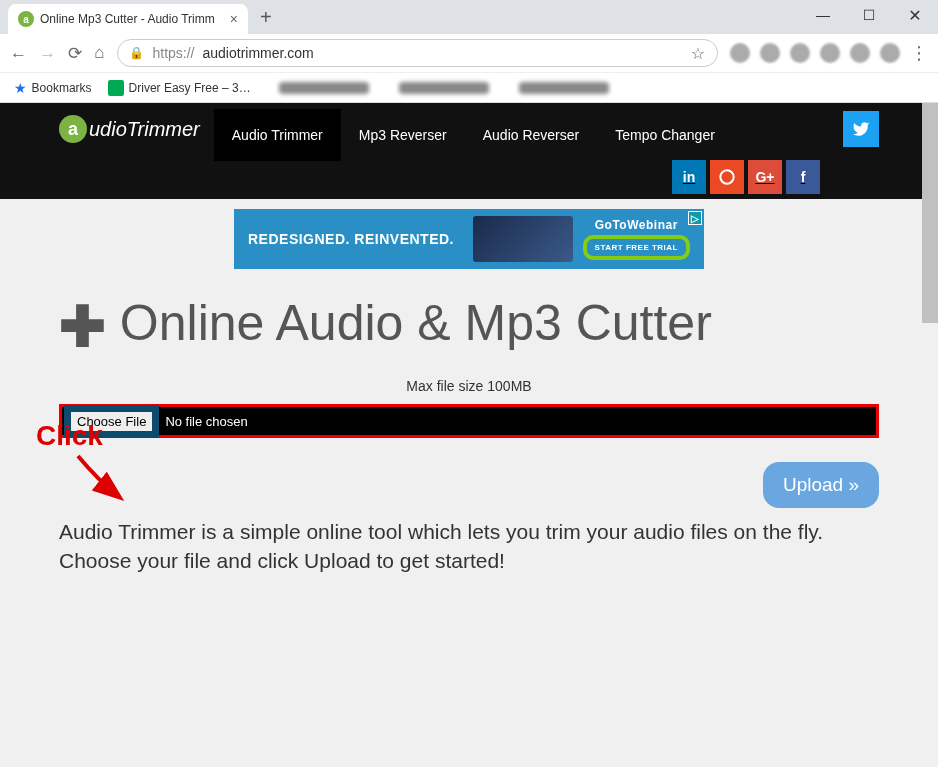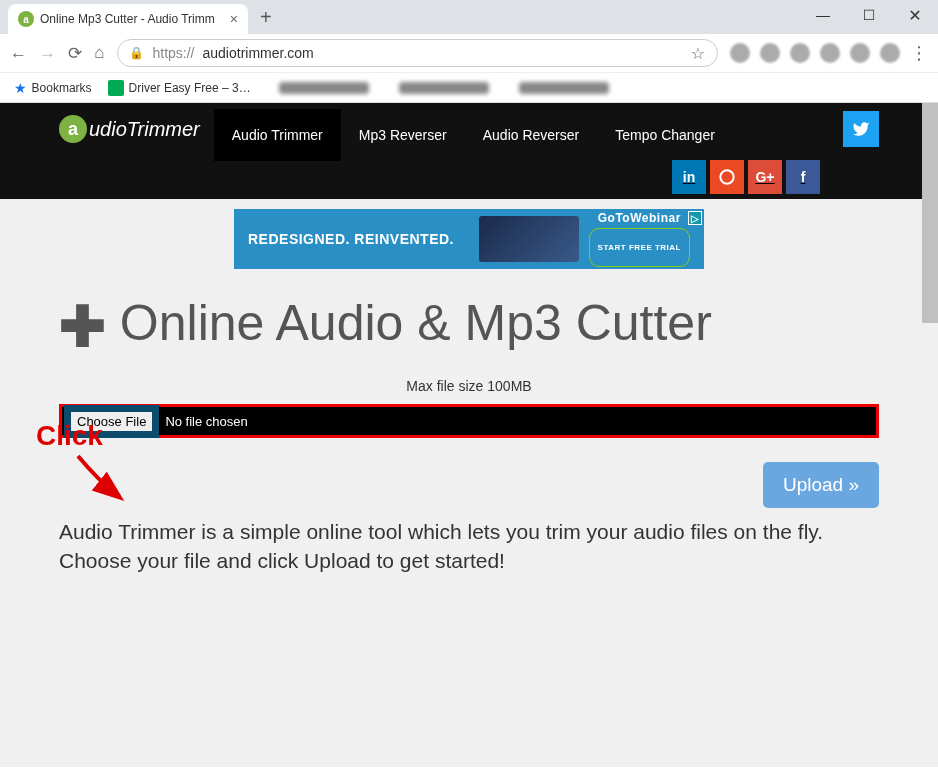--- a/index.html
+++ b/index.html
@@ -56,33 +56,33 @@
 .s-su { background: #eb4924; }
 .s-gp { background: #dd4b39; }
 .s-fb { background: #3b5998; }
 
 .main-col { width: 820px; margin: 0 auto; padding: 0 0 40px 0; }
 
 .ad-banner { width: 470px; height: 60px; margin: 10px auto 24px; background: #2a8fc5; display: flex; align-items: center; padding: 0 14px; color: #fff; font-weight: bold; font-size: 14px; position: relative; letter-spacing: 0.5px; }
 .ad-img { width: 100px; height: 46px; background: linear-gradient(135deg,#1a2a4a,#3a5a8a); margin-left: auto; border-radius: 3px; }
 .ad-right { margin-left: 10px; font-size: 10px; text-align: center; }
 .ad-brand { color: #fff; font-size: 12px; }
-.ad-cta { border: 1px solid #84cc16; border-radius: 10px; padding: 14px 8px; font-size: 8px; margin-top: 3px; }
+.ad-cta { border: 4px solid #84cc16; border-radius: 10px; padding: 4px 8px; font-size: 8px; margin-top: 3px; }
 .ad-close { position: absolute; right: 2px; top: 2px; width: 14px; height: 14px; background: #19a; color: #fff; font-size: 10px; display: flex; align-items: center; justify-content: center; border: 1px solid #fff; }
 
 h1.page-title { font-size: 50px; color: #555; font-weight: normal; line-height: 1.2; }
 .plus-big { font-size: 56px; color: #555; font-weight: bold; vertical-align: middle; }
 
 .max-size { text-align: center; font-size: 14px; color: #333; margin: 18px 0 10px; }
 
 .file-widget { background: #000; border: 3px solid #e00; padding: 2px; display: flex; align-items: center; height: 34px; }
 .choose-btn { background: #efefef; border: 7px solid #0c4a6e; padding: 2px 6px; font-size: 13px; cursor: pointer; font-family: Arial; }
 .no-file { color: #fff; font-size: 13px; margin-left: 6px; }
 
-.upload-btn { background: #6aa6e0; color: #fff; border: none; border-radius: 5px; padding: 12px 20px; font-size: 19px; cursor: pointer; float: right; margin-top: 24px; }
+.upload-btn { background: #6aa6e0; color: #fff; border: none; border-radius: 16px; padding: 12px 20px; font-size: 19px; cursor: pointer; float: right; margin-top: 24px; }
 
 .desc-text { clear: both; font-size: 21px; color: #333; margin-top: 80px; line-height: 1.35; }
 
 
 .click-label { position: absolute; color: #d00; font-weight: bold; font-size: 28px; font-family: Arial; }
 .arrow { position: absolute; }
 </style>
 </head>
 <body>
 

